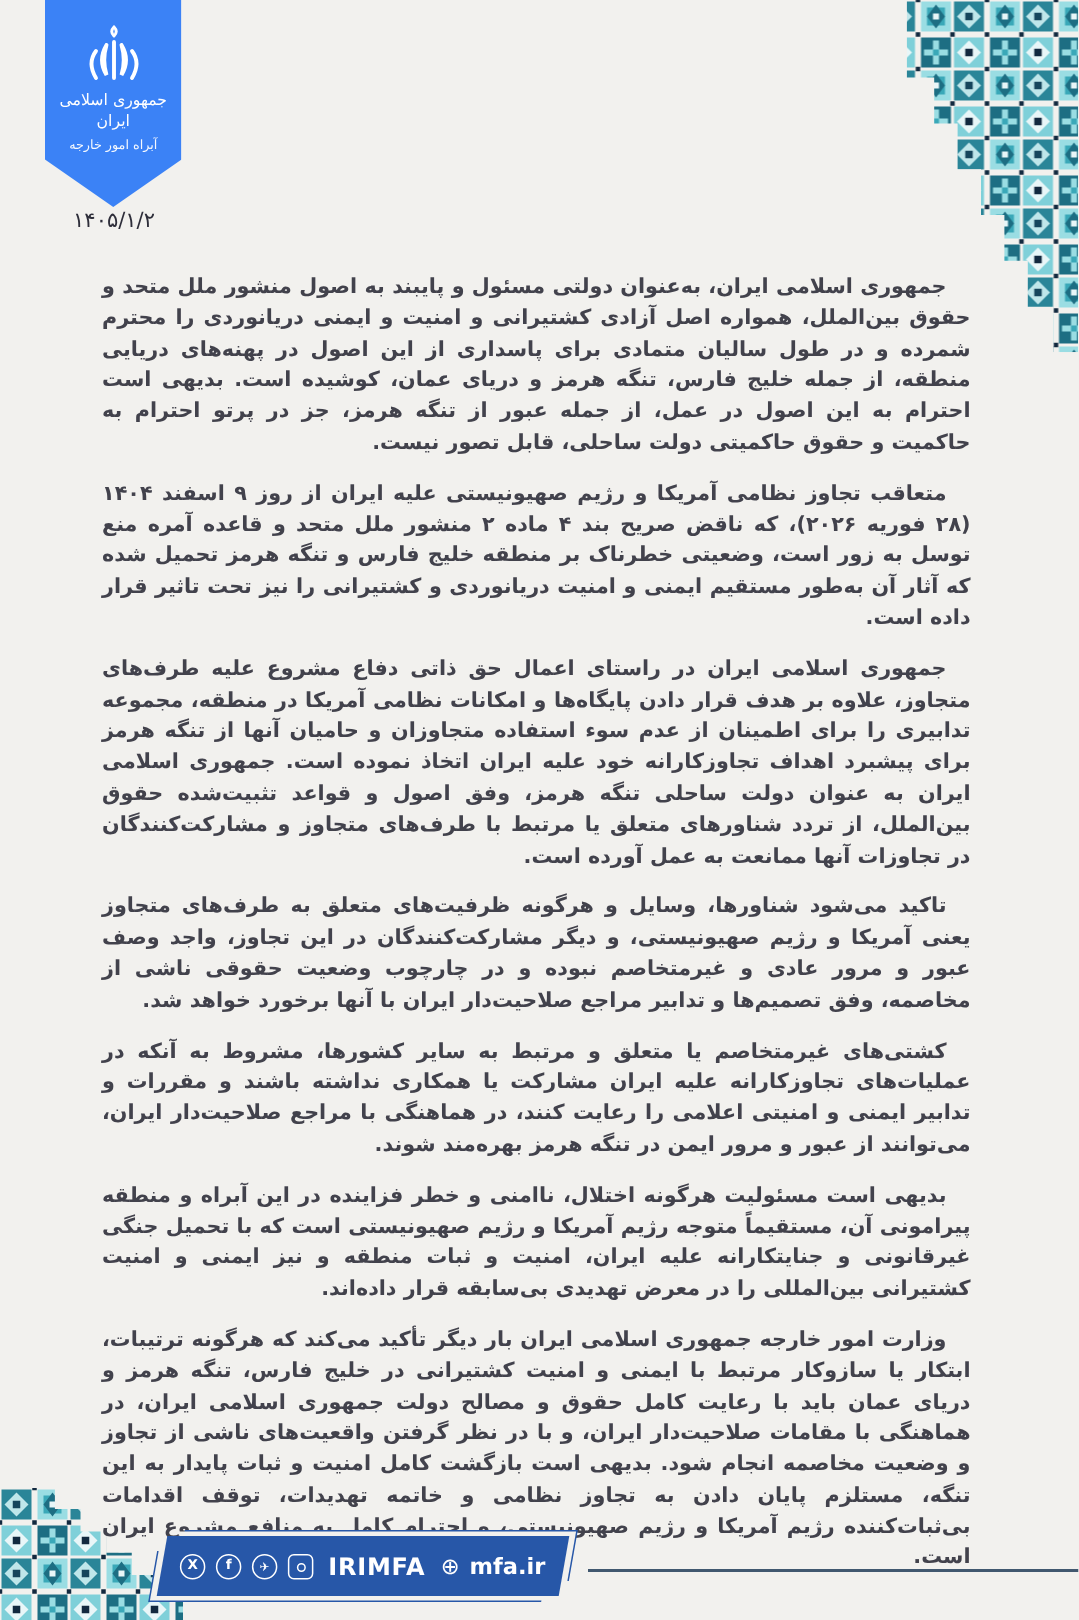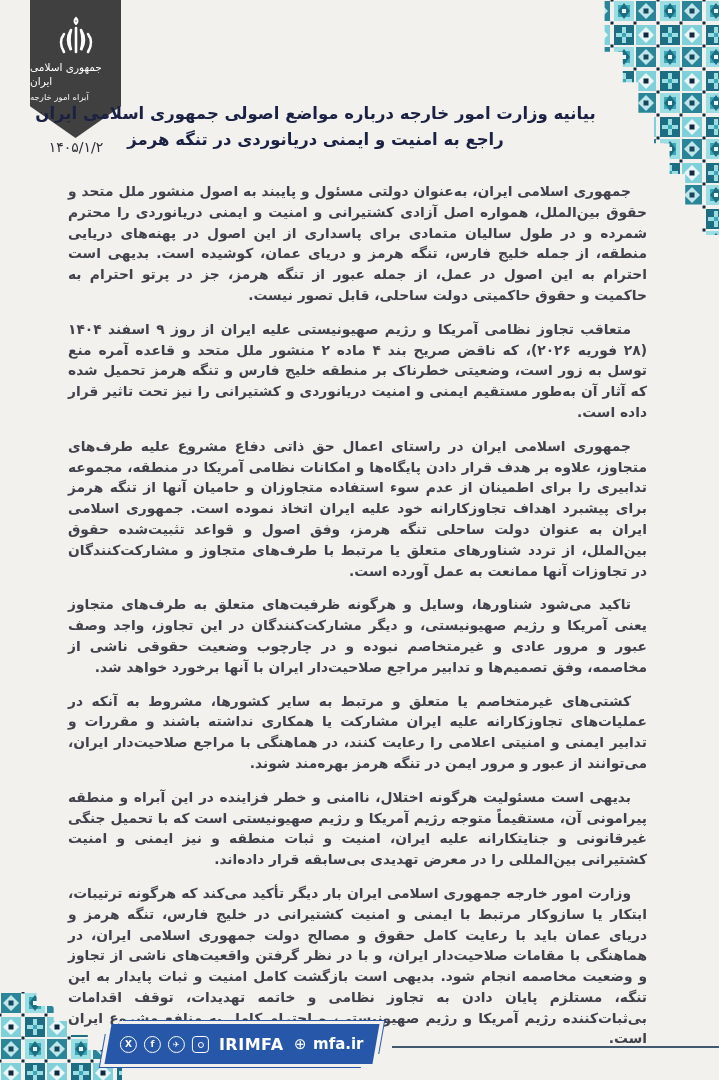--- a/index.html
+++ b/index.html
@@ -19,23 +19,23 @@
     clip-path:polygon(12% 0,100% 0,100% 100%,87% 100%,87% 87%,74% 87%,74% 74%,62% 74%,62% 61%,50% 61%,50% 48%,38% 48%,38% 35%,26% 35%,26% 22%,12% 22%,12% 0);
   }
   .corner-bl{
     bottom:0;left:0;width:122px;height:88px;
     clip-path:polygon(0 0,0 100%,100% 100%,100% 82%,86% 82%,86% 66%,72% 66%,72% 49%,58% 49%,58% 33%,44% 33%,44% 16%,30% 16%,30% 0);
   }
   .corner svg{display:block;width:100%;height:100%;}
   
   .emblem-banner{
     position:absolute;top:0;left:30px;width:91px;height:138px;
-    background:#404040;
+    background:#3b82f6;
     clip-path:polygon(0 0,100% 0,100% 77%,50% 100%,0 77%);
-    color:#fff;text-align:left;
+    color:#fff;text-align:center;
   }
   .emblem-banner svg{display:block;margin:10px auto 2px;}
   .emblem-org{font-size:10.5px;line-height:14px;margin-top:2px;}
   .emblem-dept{font-size:8.5px;line-height:12px;margin-top:3px;opacity:.95;}
   
   .bismillah{
     position:absolute;top:24px;left:150px;right:170px;
     text-align:center;font-size:26px;color:#1f2e59;
     white-space:nowrap;
   }
@@ -136,24 +136,20 @@
         <path d="M27 20 Q33 30 27 40 Q30 30 27 20"></path>
         <path d="M10 24 Q4 32 10 42"></path>
         <path d="M34 24 Q40 32 34 42"></path>
       </g>
     </svg>
     <div class="emblem-org">جمهوری اسلامی ایران</div>
     <div class="emblem-dept">آبراه امور خارجه</div>
   </div>
 
 
-  <div class="doc-title">
-    <div>بیانیه وزارت امور خارجه درباره مواضع اصولی جمهوری اسلامی ایران</div>
-    <div>راجع به امنیت و ایمنی دریانوردی در تنگه هرمز</div>
-  </div>
 
   <div class="doc-date">۱۴۰۵/۱/۲</div>
 
   <div class="bodytext">
     <p>جمهوری اسلامی ایران، به‌عنوان دولتی مسئول و پایبند به اصول منشور ملل متحد و حقوق بین‌الملل، همواره اصل آزادی کشتیرانی و امنیت و ایمنی دریانوردی را محترم شمرده و در طول سالیان متمادی برای پاسداری از این اصول در پهنه‌های دریایی منطقه، از جمله خلیج فارس، تنگه هرمز و دریای عمان، کوشیده است. بدیهی است احترام به این اصول در عمل، از جمله عبور از تنگه هرمز، جز در پرتو احترام به حاکمیت و حقوق حاکمیتی دولت ساحلی، قابل تصور نیست.</p>
     <p>متعاقب تجاوز نظامی آمریکا و رژیم صهیونیستی علیه ایران از روز ۹ اسفند ۱۴۰۴ (۲۸ فوریه ۲۰۲۶)، که ناقض صریح بند ۴ ماده ۲ منشور ملل متحد و قاعده آمره منع توسل به زور است، وضعیتی خطرناک بر منطقه خلیج فارس و تنگه هرمز تحمیل شده که آثار آن به‌طور مستقیم ایمنی و امنیت دریانوردی و کشتیرانی را نیز تحت تاثیر قرار داده است.</p>
     <p>جمهوری اسلامی ایران در راستای اعمال حق ذاتی دفاع مشروع علیه طرف‌های متجاوز، علاوه بر هدف قرار دادن پایگاه‌ها و امکانات نظامی آمریکا در منطقه، مجموعه تدابیری را برای اطمینان از عدم سوء استفاده متجاوزان و حامیان آنها از تنگه هرمز برای پیشبرد اهداف تجاوزکارانه خود علیه ایران اتخاذ نموده است. جمهوری اسلامی ایران به عنوان دولت ساحلی تنگه هرمز، وفق اصول و قواعد تثبیت‌شده حقوق بین‌الملل، از تردد شناورهای متعلق یا مرتبط با طرف‌های متجاوز و مشارکت‌کنندگان در تجاوزات آنها ممانعت به عمل آورده است.</p>
     <p>تاکید می‌شود شناورها، وسایل و هرگونه ظرفیت‌های متعلق به طرف‌های متجاوز یعنی آمریکا و رژیم صهیونیستی، و دیگر مشارکت‌کنندگان در این تجاوز، واجد وصف عبور و مرور عادی و غیرمتخاصم نبوده و در چارچوب وضعیت حقوقی ناشی از مخاصمه، وفق تصمیم‌ها و تدابیر مراجع صلاحیت‌دار ایران با آنها برخورد خواهد شد.</p>
     <p>کشتی‌های غیرمتخاصم یا متعلق و مرتبط به سایر کشورها، مشروط به آنکه در عملیات‌های تجاوزکارانه علیه ایران مشارکت یا همکاری نداشته باشند و مقررات و تدابیر ایمنی و امنیتی اعلامی را رعایت کنند، در هماهنگی با مراجع صلاحیت‌دار ایران، می‌توانند از عبور و مرور ایمن در تنگه هرمز بهره‌مند شوند.</p>
     <p>بدیهی است مسئولیت هرگونه اختلال، ناامنی و خطر فزاینده در این آبراه و منطقه پیرامونی آن، مستقیماً متوجه رژیم آمریکا و رژیم صهیونیستی است که با تحمیل جنگی غیرقانونی و جنایتکارانه علیه ایران، امنیت و ثبات منطقه و نیز ایمنی و امنیت کشتیرانی بین‌المللی را در معرض تهدیدی بی‌سابقه قرار داده‌اند.</p>

